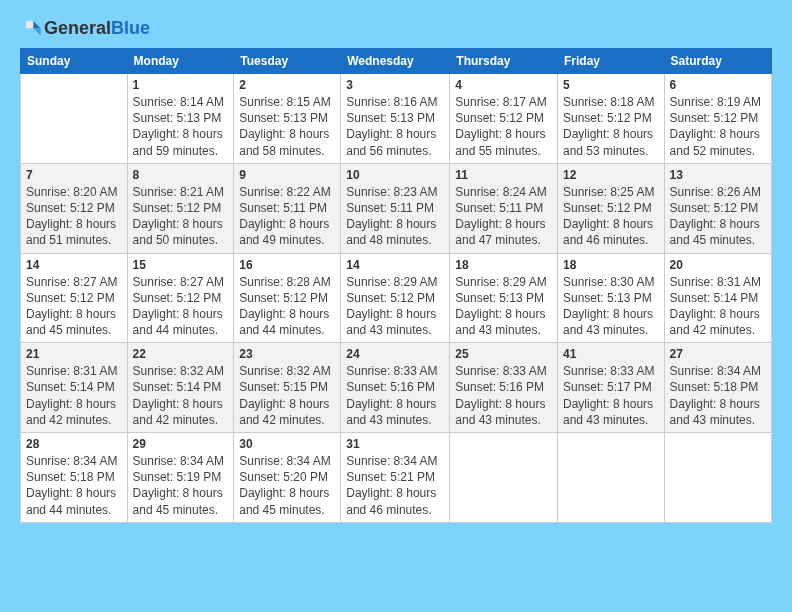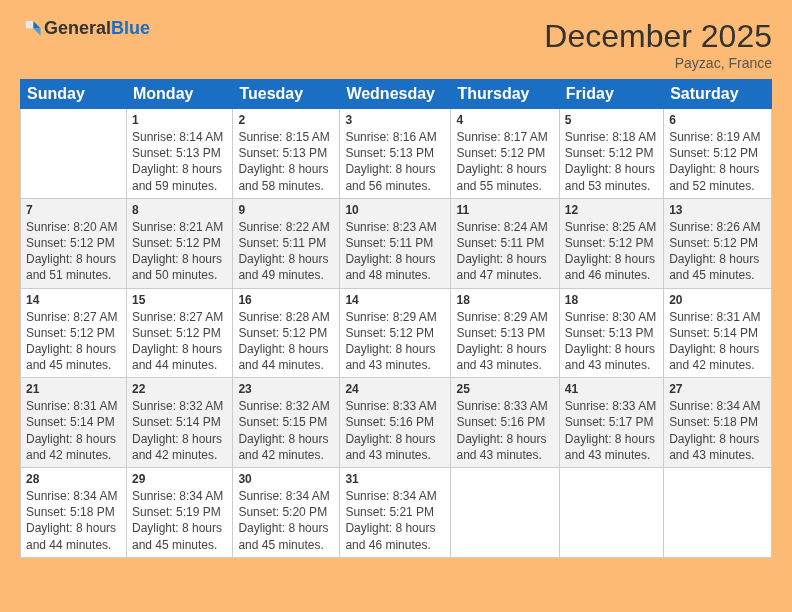--- a/index.html
+++ b/index.html
@@ -6,21 +6,21 @@
     body {
       font-family: Arial, sans-serif;
       background: #fff;
       width: 792px;
       height: 612px;
       overflow: hidden;
     }
     .page {
       width: 792px;
       height: 612px;
-      background: #fdba74;
+      background: #7dd3fc;
       padding: 18px 20px 12px 20px;
     }
     .header {
       display: flex;
       justify-content: space-between;
       align-items: flex-start;
       margin-bottom: 8px;
     }
     .logo {
       display: flex;
@@ -53,21 +53,21 @@
     .calendar {
       width: 100%;
       border-collapse: collapse;
       font-size: 10.5px;
     }
     .calendar th {
       background: #1a6fc4;
       color: #fff;
       text-align: left;
       padding: 5px 6px;
-      font-size: 16px;
+      font-size: 12px;
       font-weight: bold;
       border: 1px solid #1a6fc4;
       margin-left: 24px;
     }
     .calendar td {
       border: 1px solid #ccc;
       vertical-align: top;
       padding: 4px 5px;
       width: 113px;
       height: 82px;
@@ -101,24 +101,20 @@
         <polygon points="18,4 28,14 18,14" fill="#1a6fc4"></polygon>
         <polygon points="18,14 28,14 28,24" fill="#4a9fd4"></polygon>
         <polygon points="8,4 18,4 18,14 8,14" fill="#e8e8e8"></polygon>
       </svg>
       <div>
         <div class="logo-text">
           <span class="logo-general">General</span><span class="logo-blue">Blue</span>
         </div>
       </div>
     </div>
-    <div class="title-block">
-      <div class="month-title">December 2025</div>
-      <div class="location">Payzac, France</div>
-    </div>
   </div>
 
   <table class="calendar">
     <thead>
       <tr>
       <th>Sunday</th>
           <th>Monday</th>
           <th>Tuesday</th>
           <th>Wednesday</th>
           <th>Thursday</th>

